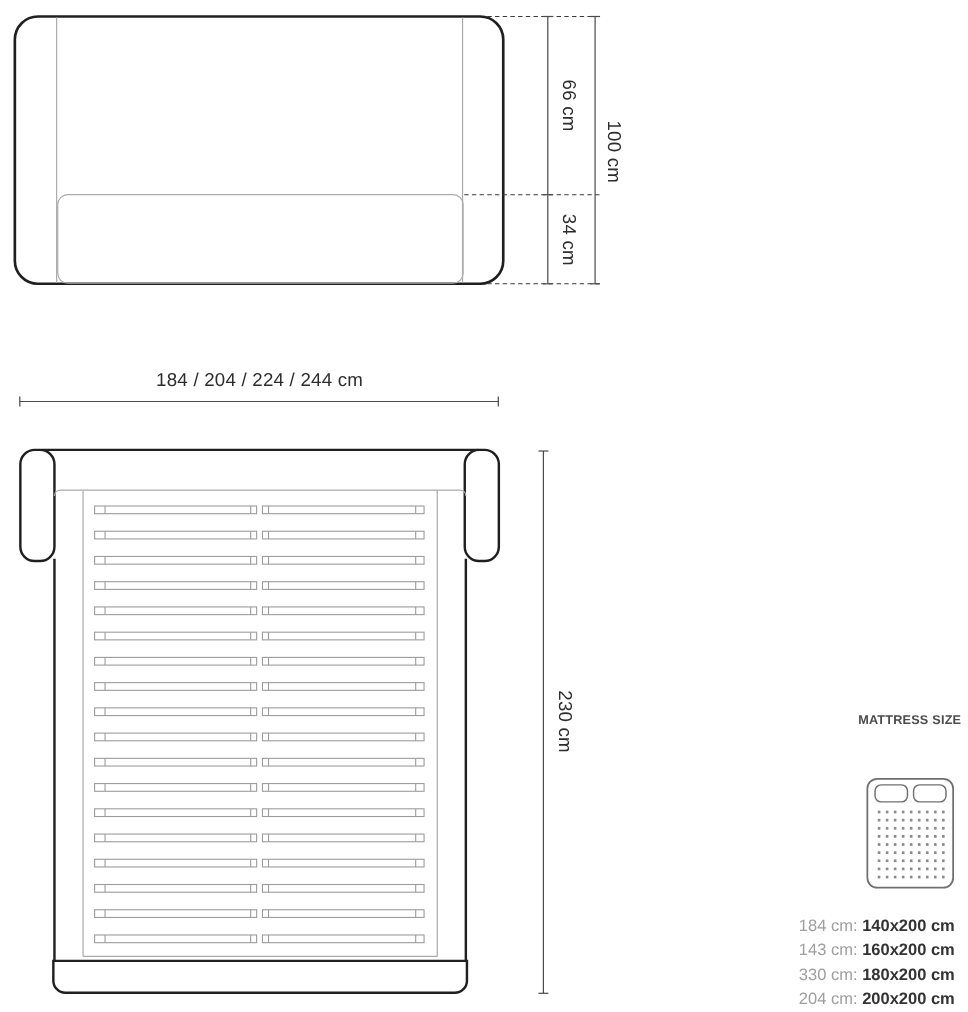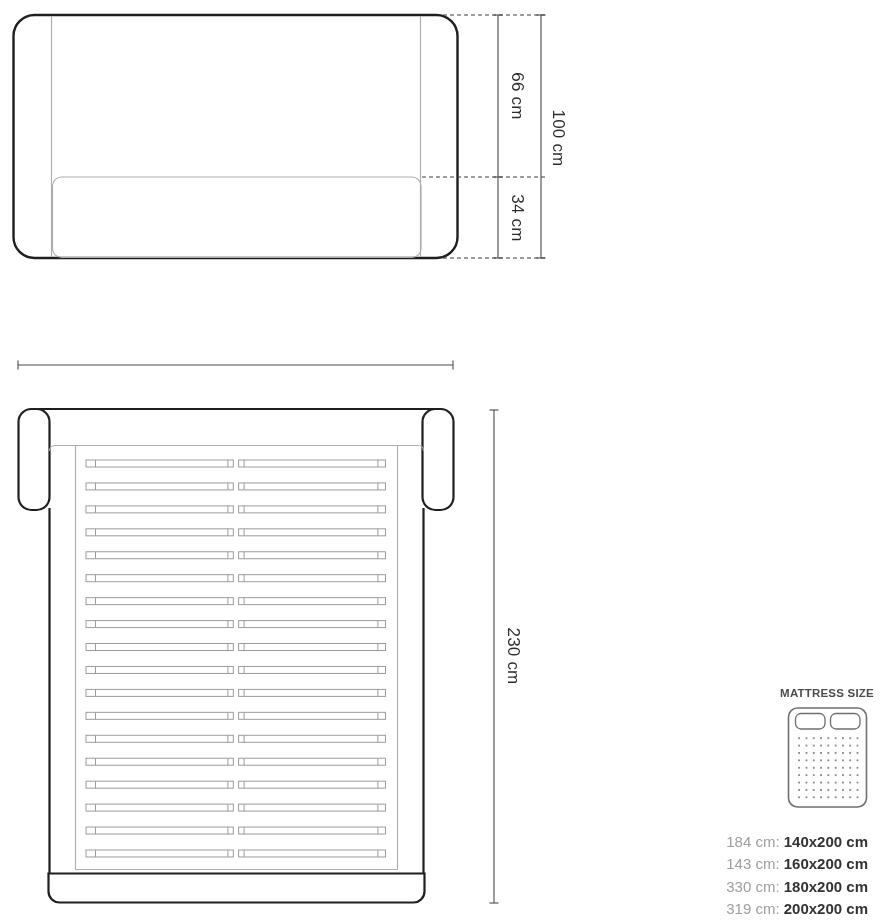--- a/index.html
+++ b/index.html
@@ -28,21 +28,21 @@
   .dash{stroke:#3a3a3a;stroke-width:1;stroke-dasharray:4 3;fill:none;}
   .slat{stroke:#9c9c9c;stroke-width:1;fill:none;}
   .icon{stroke:var(--icon-stroke);fill:none;}
   .lbl{
     position:absolute;font-size:17px;color:var(--text);
     white-space:nowrap;transform:translate(-50%,-50%);
     letter-spacing:0.2px;
   }
   .rot{transform:translate(-50%,-50%) rotate(90deg);}
   .legend-title{
-    position:absolute;left:827px;top:693px;transform:translate(-50%,-50%);
+    position:absolute;left:827px;top:655px;transform:translate(-50%,-50%);
     font-size:11.5px;font-weight:600;color:#4c4c4c;letter-spacing:0.2px;
     white-space:nowrap;
   }
   .dots{
     position:absolute;left:794px;top:733px;width:67px;height:69px;
     background-image:radial-gradient(circle, var(--dot-color) 1.15px, transparent 1.35px);
     background-size:7.3px 7.4px;background-position:1.5px 1.5px;
   }
   .size-rows{
     position:absolute;right:12px;top:831px;text-align:left;
@@ -256,21 +256,22 @@
     </g>
   </svg>
 
   <div class="dots"></div>
 
   <div class="lbl rot" style="left:517px;top:96px">66 cm</div>
   <div class="lbl rot" style="left:517px;top:218px">34 cm</div>
   <div class="lbl rot" style="left:558px;top:138px">100 cm</div>
   <div class="lbl rot" style="left:513px;top:656px">230 cm</div>
 
+  <div class="lbl" style="left:236px;top:346px">184 / 204 / 224 / 244 cm</div>
 
   <div class="legend-title">MATTRESS SIZE</div>
   <div class="size-rows">
     <div><span class="frame">184 cm:</span> <span class="mattress">140x200 cm</span></div>
     <div><span class="frame">143 cm:</span> <span class="mattress">160x200 cm</span></div>
     <div><span class="frame">330 cm:</span> <span class="mattress">180x200 cm</span></div>
-    <div><span class="frame">319 cm:</span> <span class="mattress">200x200 cm</span></div>
+    <div><span class="frame">204 cm:</span> <span class="mattress">200x200 cm</span></div>
   </div>
 </div>
 
 </body></html>

